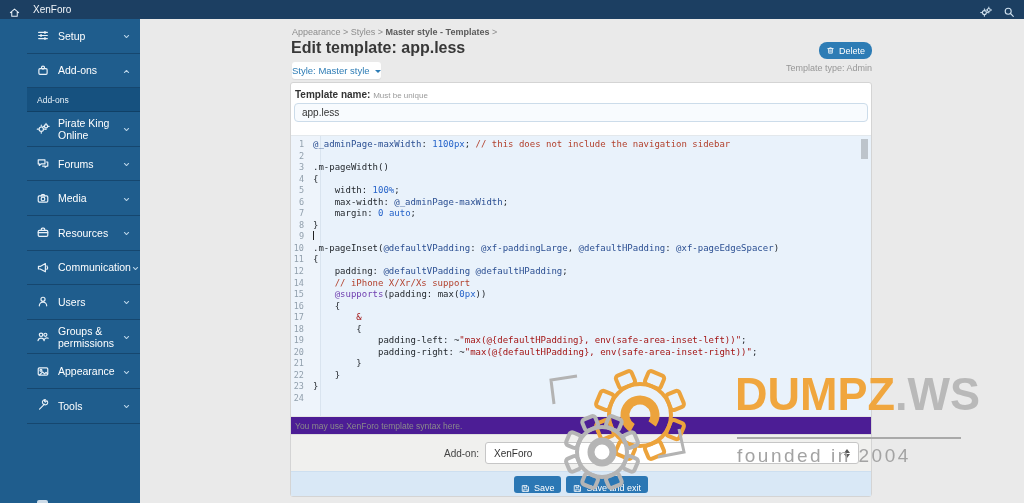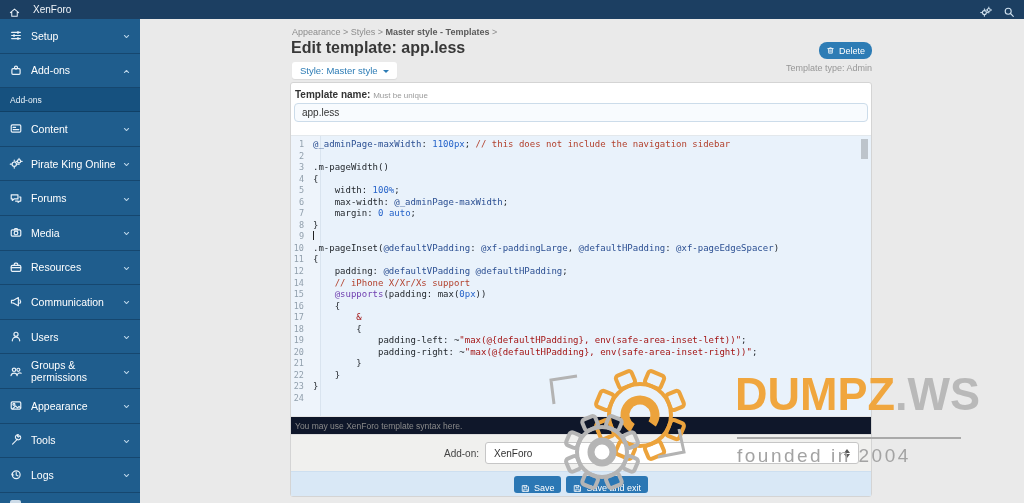--- a/index.html
+++ b/index.html
@@ -9,37 +9,37 @@
   
   .topbar { position:absolute; left:0; top:0; width:1024px; height:19px; background:#1c3f62;
             display:flex; align-items:center; color:#fff; z-index:6; }
   .topbar .home-ic { margin-left:9px; width:11px; height:11px; color:#e8eff6; cursor:pointer; }
   .brand { margin-left:13px; font-size:10px; color:#f2f6fa; cursor:pointer; }
   .topbar-right { margin-left:auto; margin-right:9px; display:flex; gap:11px; align-items:center; color:#cfe0ee; }
   .topbar-right .tic { width:12px; height:12px; cursor:pointer; }
 
   
   .sidebar { position:absolute; left:0; top:19px; width:140px; height:484px; background:#1f5d8d;
-             z-index:5; display:flex; flex-direction:column; }
+             z-index:5; display:flex; flex-direction:column;padding-left:27px; }
   .nav-item { height:34.6px; flex:none; display:flex; align-items:center; padding:0 9px;
               color:#fff; font-size:10.5px; border-bottom:1px solid rgba(9,38,62,.38); cursor:pointer; }
   .nav-item .nico { width:14px; height:13px; margin-right:8px; color:#e9f1f8; flex:none; }
   .nav-item .chev { margin-left:auto; width:9px; height:9px; color:#b9d4e8; flex:none; }
   .nav-sub { height:24px; flex:none; background:#16517f; display:flex; align-items:center;
              padding:0 10px; color:#e9f2f9; font-size:8.5px; border-bottom:1px solid rgba(9,38,62,.38); cursor:pointer; }
   .nav-rest { flex:1; position:relative; }
   .sliver { position:absolute; left:10px; bottom:0; width:11px; height:3px; background:#dfe9f2; border-radius:2px 2px 0 0; opacity:.9; }
 
   
   .breadcrumb { position:absolute; left:292px; top:27px; font-size:9px; color:#8c8c8c; z-index:2; }
   .breadcrumb .bc-item { cursor:pointer; }
   .breadcrumb .bc-bold { color:#5a5a5a; font-weight:bold; }
   .page-title { position:absolute; left:291px; top:39px; font-size:16px; color:#383838; z-index:2; }
   .style-chip { position:absolute; left:292px; top:62px; height:17px; background:#fff; border-radius:3px;
-                color:#2d7cb5; font-size:9.5px; display:flex; align-items:center; padding:0 8px;
+                color:#2d7cb5; font-size:9.5px; display:flex; align-items:center; padding:0 0;
                 box-shadow:0 1px 1px rgba(0,0,0,.07); cursor:pointer; z-index:2; }
   .chip-caret { width:0; height:0; border:3.5px solid transparent; border-top-color:#2d7cb5; margin-left:5px; margin-top:4px; }
   .delete-btn { position:absolute; right:152px; top:42px; height:17px; background:#2d7cb5; border:none;
                 border-radius:8px; color:#fff; font-size:9px; display:flex; align-items:center; gap:4px;
                 padding:0 7px; cursor:pointer; z-index:2; }
   .delete-btn .bic { width:9px; height:9px; }
   .template-type { position:absolute; left:672px; top:63px; width:200px; text-align:right; font-size:9px; color:#979797; z-index:2; }
 
   
   .card { position:absolute; left:290px; top:82px; width:582px; background:#fff;
@@ -61,21 +61,21 @@
   .tok-p   { color:#24292e; }
   .tok-var { color:#2b4f92; }
   .tok-num { color:#2563c9; }
   .tok-com { color:#b2402c; }
   .tok-str { color:#a31515; }
   .tok-def { color:#7040b0; }
   .tok-amp { color:#a31515; }
   .caret { display:inline-block; width:1px; height:9px; background:#222; vertical-align:-1px; }
   .scroll-thumb { position:absolute; right:3px; top:3px; width:7px; height:20px; background:#bdc4cb; cursor:pointer; }
 
-  .syntax-row { height:18px; background:#0f172a; border-top:1px solid #e6e6e6; display:flex;
+  .syntax-row { height:18px; background:#4c1d95; border-top:1px solid #e6e6e6; display:flex;
                 align-items:center; padding-left:4px; font-size:8.5px; color:#8b8b8b; }
   .addon-row { height:37px; background:#f0f0ee; border-top:1px solid #ddd; position:relative; }
   .addon-label { position:absolute; left:0; top:0; width:188px; height:100%; display:flex;
                  align-items:center; justify-content:flex-end; font-size:10px; color:#444; }
   .addon-select { position:absolute; left:194px; top:7px; width:374px; height:22px; background:#fff;
                   border:1px solid #c6c6c6; border-radius:3px; display:flex; align-items:center;
                   padding:0 8px; font-size:10px; color:#333; cursor:pointer; }
   .stepper { margin-left:auto; display:flex; flex-direction:column; gap:1px; }
   .stepper i { display:block; width:0; height:0; border-left:3px solid transparent; border-right:3px solid transparent; }
   .stepper .up { border-bottom:4px solid #555; }
@@ -139,30 +139,20 @@
             <circle cx="6" cy="3.3" r="1.4"></circle>
           </svg></span>
         <span>Add-ons</span>
         <span class="chev"><svg viewBox="0 0 12 12" width="100%" height="100%" fill="none" stroke="currentColor" stroke-width="1.1" stroke-linecap="round" stroke-linejoin="round">
             <path d="M3.2 7.4 6 4.6l2.8 2.8" stroke-width="1.4"></path>
           </svg></span>
       </div>
       <div class="nav-sub">Add-ons</div>
       <div class="nav-item">
         <span class="nico"><svg viewBox="0 0 12 12" width="100%" height="100%" fill="none" stroke="currentColor" stroke-width="1.1" stroke-linecap="round" stroke-linejoin="round">
-            <rect x="1.6" y="2.6" width="8.8" height="6.8" rx="1"></rect>
-            <path d="M3.4 5h2.2M3.4 7h5.2"></path>
-          </svg></span>
-        <span>Content</span>
-        <span class="chev"><svg viewBox="0 0 12 12" width="100%" height="100%" fill="none" stroke="currentColor" stroke-width="1.1" stroke-linecap="round" stroke-linejoin="round">
-            <path d="M3.2 4.6 6 7.4l2.8-2.8" stroke-width="1.4"></path>
-          </svg></span>
-      </div>
-      <div class="nav-item">
-        <span class="nico"><svg viewBox="0 0 12 12" width="100%" height="100%" fill="none" stroke="currentColor" stroke-width="1.1" stroke-linecap="round" stroke-linejoin="round">
             <circle cx="4.4" cy="6.6" r="2"></circle>
             <circle cx="8.8" cy="4" r="1.5"></circle>
             <path d="M4.4 3.9v-1M4.4 9.3v1M1.7 6.6h-1M7.1 6.6h1M8.8 1.8v-.7M8.8 6.2v.7M6.6 4h-.7M11 4h.7" stroke-width="1"></path>
           </svg></span>
         <span>Pirate King Online</span>
         <span class="chev"><svg viewBox="0 0 12 12" width="100%" height="100%" fill="none" stroke="currentColor" stroke-width="1.1" stroke-linecap="round" stroke-linejoin="round">
             <path d="M3.2 4.6 6 7.4l2.8-2.8" stroke-width="1.4"></path>
           </svg></span>
       </div>
       <div class="nav-item">
@@ -236,30 +226,20 @@
         <span>Appearance</span>
         <span class="chev"><svg viewBox="0 0 12 12" width="100%" height="100%" fill="none" stroke="currentColor" stroke-width="1.1" stroke-linecap="round" stroke-linejoin="round">
             <path d="M3.2 4.6 6 7.4l2.8-2.8" stroke-width="1.4"></path>
           </svg></span>
       </div>
       <div class="nav-item">
         <span class="nico"><svg viewBox="0 0 12 12" width="100%" height="100%" fill="none" stroke="currentColor" stroke-width="1.1" stroke-linecap="round" stroke-linejoin="round">
             <path d="M7.4 4.8 2.8 9.4M7 5a2.1 2.1 0 1 0 2.5-3.4L8.2 2.9l-1-1 1.2-1.2A2.1 2.1 0 0 0 7 5z" stroke-width="1"></path>
           </svg></span>
         <span>Tools</span>
-        <span class="chev"><svg viewBox="0 0 12 12" width="100%" height="100%" fill="none" stroke="currentColor" stroke-width="1.1" stroke-linecap="round" stroke-linejoin="round">
-            <path d="M3.2 4.6 6 7.4l2.8-2.8" stroke-width="1.4"></path>
-          </svg></span>
-      </div>
-      <div class="nav-item">
-        <span class="nico"><svg viewBox="0 0 12 12" width="100%" height="100%" fill="none" stroke="currentColor" stroke-width="1.1" stroke-linecap="round" stroke-linejoin="round">
-            <circle cx="6.2" cy="6.2" r="3.6"></circle>
-            <path d="M6.2 4v2.4l1.7.9M2.6 4.5 2.2 6.3l1.7.2" stroke-width="1"></path>
-          </svg></span>
-        <span>Logs</span>
         <span class="chev"><svg viewBox="0 0 12 12" width="100%" height="100%" fill="none" stroke="currentColor" stroke-width="1.1" stroke-linecap="round" stroke-linejoin="round">
             <path d="M3.2 4.6 6 7.4l2.8-2.8" stroke-width="1.4"></path>
           </svg></span>
       </div>
       <div class="nav-rest">
         <div class="sliver"></div>
       </div>
     </nav>
 
   <div class="breadcrumb" id="breadcrumb"><span class="bc-item">Appearance</span><span> &gt; </span><span class="bc-item">Styles</span><span> &gt; </span><span class="bc-item bc-bold">Master style - Templates</span><span> &gt; </span></div>

